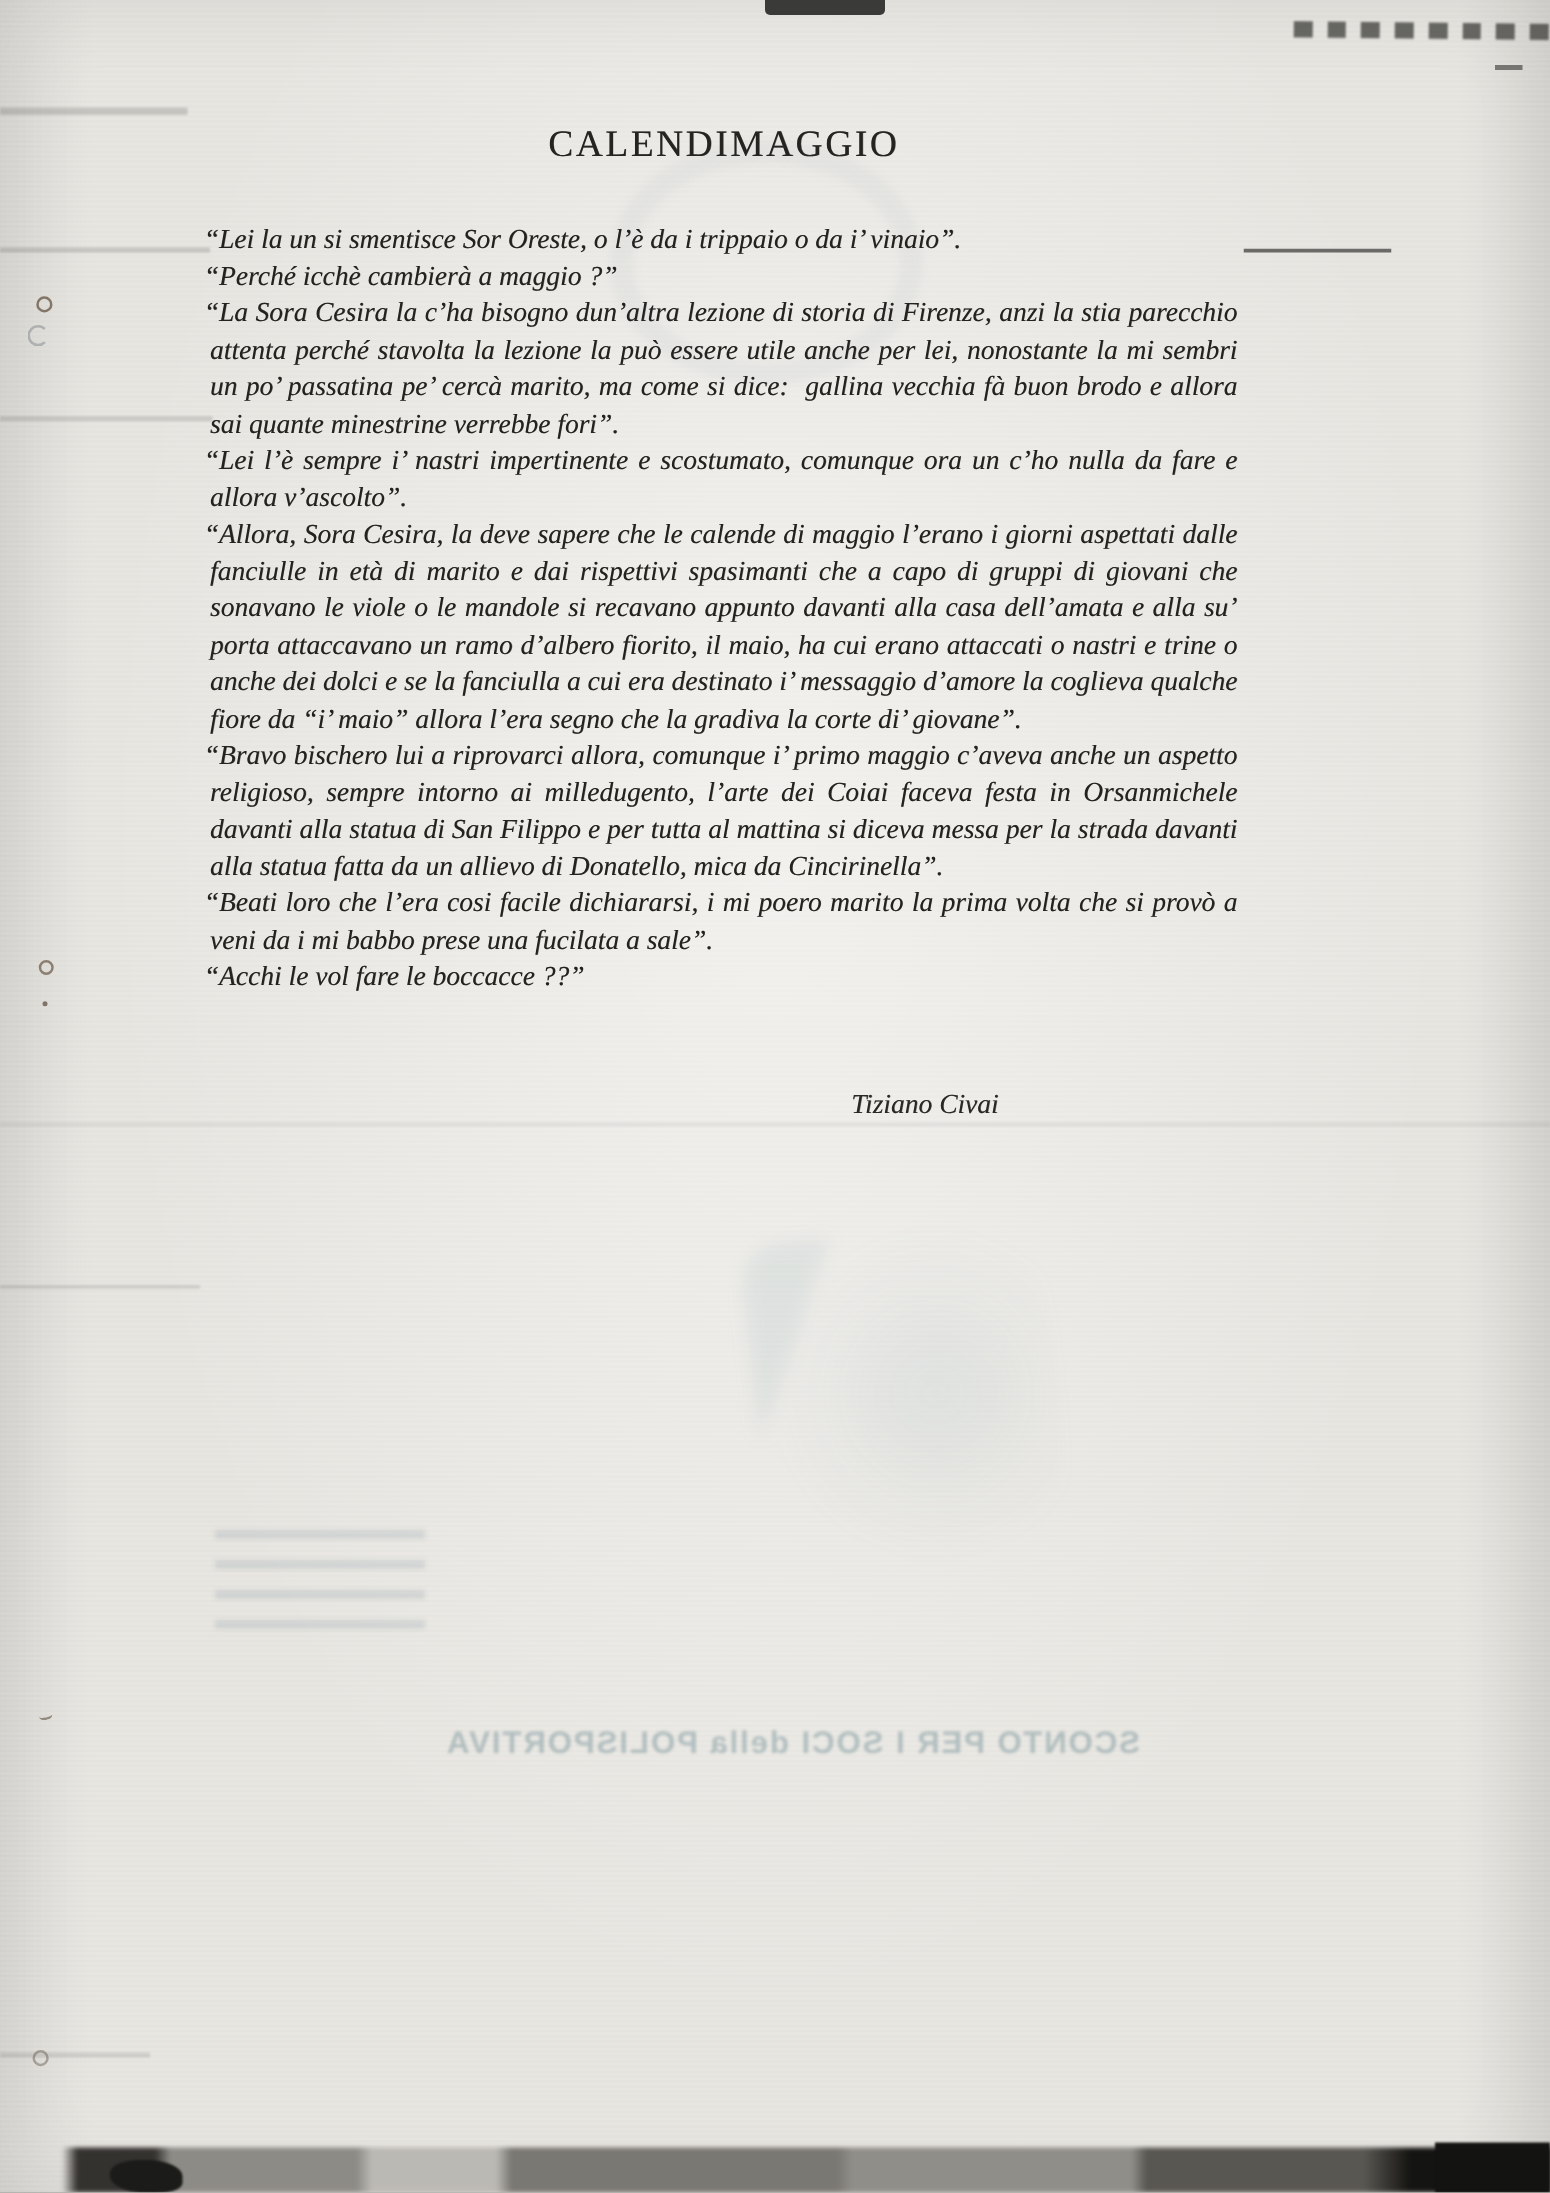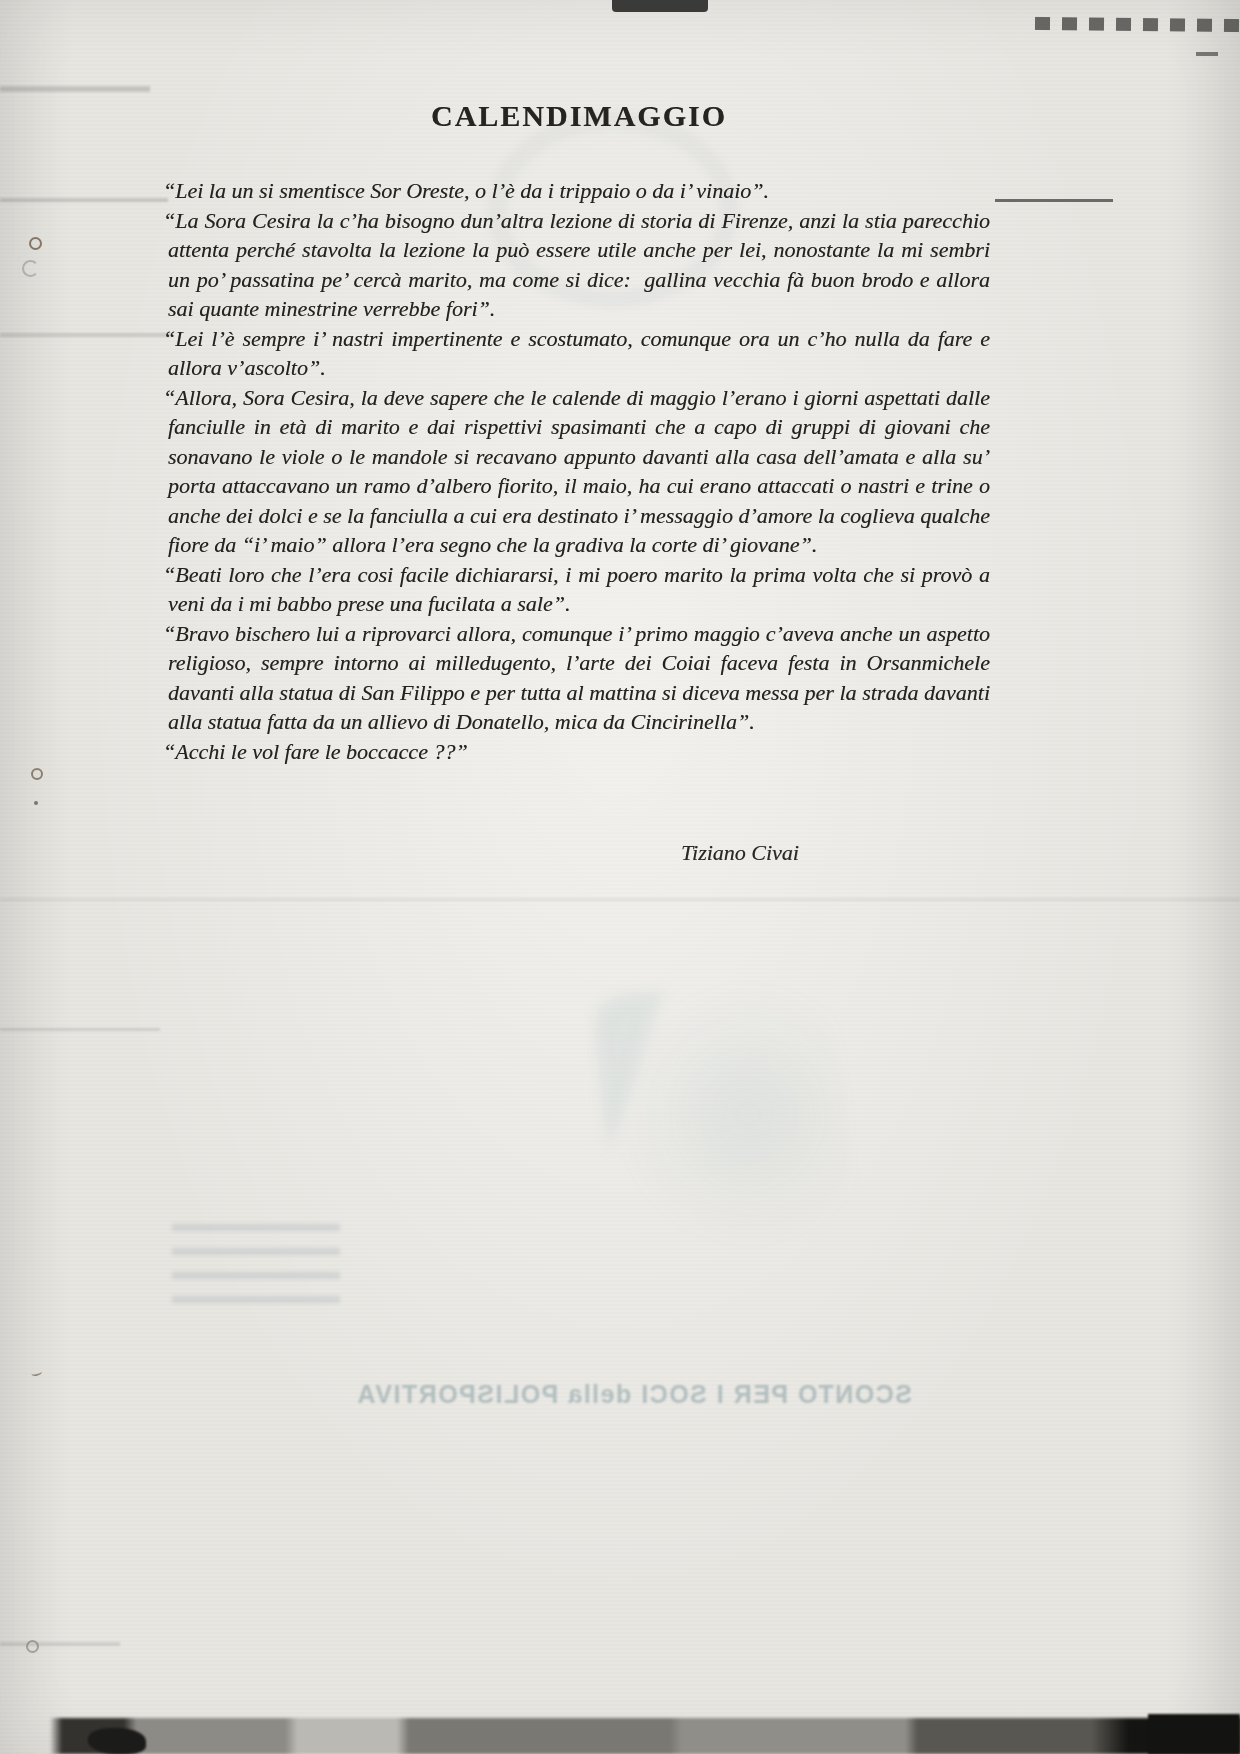--- a/index.html
+++ b/index.html
@@ -16,21 +16,21 @@
     overflow:hidden;
     font-family:"Liberation Serif", serif;
     color:#24221e;
   }
 
   
   .content { position:absolute; left:168px; top:98px; width:822px; }
   .doc-title {
     margin:0 0 42px 0;
     font-size:30px; line-height:36px;
-    font-weight:700; letter-spacing:2px;
+    font-weight:400; letter-spacing:2px;
     text-align:center;
     color:#262420;
     text-shadow:0.3px 0 0 rgba(0,0,0,0.45);
   }
   .paragraphs p {
     margin:0;
     font-size:22px; line-height:29.5px;
     text-align:justify;
     text-indent:-5px;
     color:#24221e;
@@ -150,23 +150,24 @@
   <div class="speck s2"></div>
   <div class="speck s3"></div>
   <div class="speck s4"></div>
   <div class="speck s5"></div>
   <div class="speck s6"></div>
 
   <div class="content">
     <h1 class="doc-title">CALENDIMAGGIO</h1>
     <div class="paragraphs">
         <p>“Lei la un si smentisce Sor Oreste, o l’è da i trippaio o da i’ vinaio”.</p>
+        <p>“Perché icchè cambierà a maggio ?”</p>
         <p>“La Sora Cesira la c’ha bisogno dun’altra lezione di storia di Firenze, anzi la stia parecchio attenta perché stavolta la lezione la può essere utile anche per lei, nonostante la mi sembri un po’ passatina pe’ cercà marito, ma come si dice:&nbsp; gallina vecchia fà buon brodo e allora sai quante minestrine verrebbe fori”.</p>
         <p>“Lei l’è sempre i’ nastri impertinente e scostumato, comunque ora un c’ho nulla da fare e allora v’ascolto”.</p>
         <p>“Allora, Sora Cesira, la deve sapere che le calende di maggio l’erano i giorni aspettati dalle fanciulle in età di marito e dai rispettivi spasimanti che a capo di gruppi di giovani che sonavano le viole o le mandole si recavano appunto davanti alla casa dell’amata e alla su’ porta attaccavano un ramo d’albero fiorito, il maio, ha cui erano attaccati o nastri e trine o anche dei dolci e se la fanciulla a cui era destinato i’ messaggio d’amore la coglieva qualche fiore da “i’ maio” allora l’era segno che la gradiva la corte di’ giovane”.</p>
+        <p>“Bravo bischero lui a riprovarci allora, comunque i’ primo maggio c’aveva anche un aspetto religioso, sempre intorno ai milledugento, l’arte dei Coiai faceva festa in Orsanmichele davanti alla statua di San Filippo e per tutta al mattina si diceva messa per la strada davanti alla statua fatta da un allievo di Donatello, mica da Cincirinella”.</p>
         <p>“Beati loro che l’era cosi facile dichiararsi, i mi poero marito la prima volta che si provò a veni da i mi babbo prese una fucilata a sale”.</p>
-        <p>“Bravo bischero lui a riprovarci allora, comunque i’ primo maggio c’aveva anche un aspetto religioso, sempre intorno ai milledugento, l’arte dei Coiai faceva festa in Orsanmichele davanti alla statua di San Filippo e per tutta al mattina si diceva messa per la strada davanti alla statua fatta da un allievo di Donatello, mica da Cincirinella”.</p>
         <p>“Acchi le vol fare le boccacce ??”</p>
       </div>
     <div class="signature">Tiziano Civai</div>
   </div>
 
 </div>
 
 </body></html>

